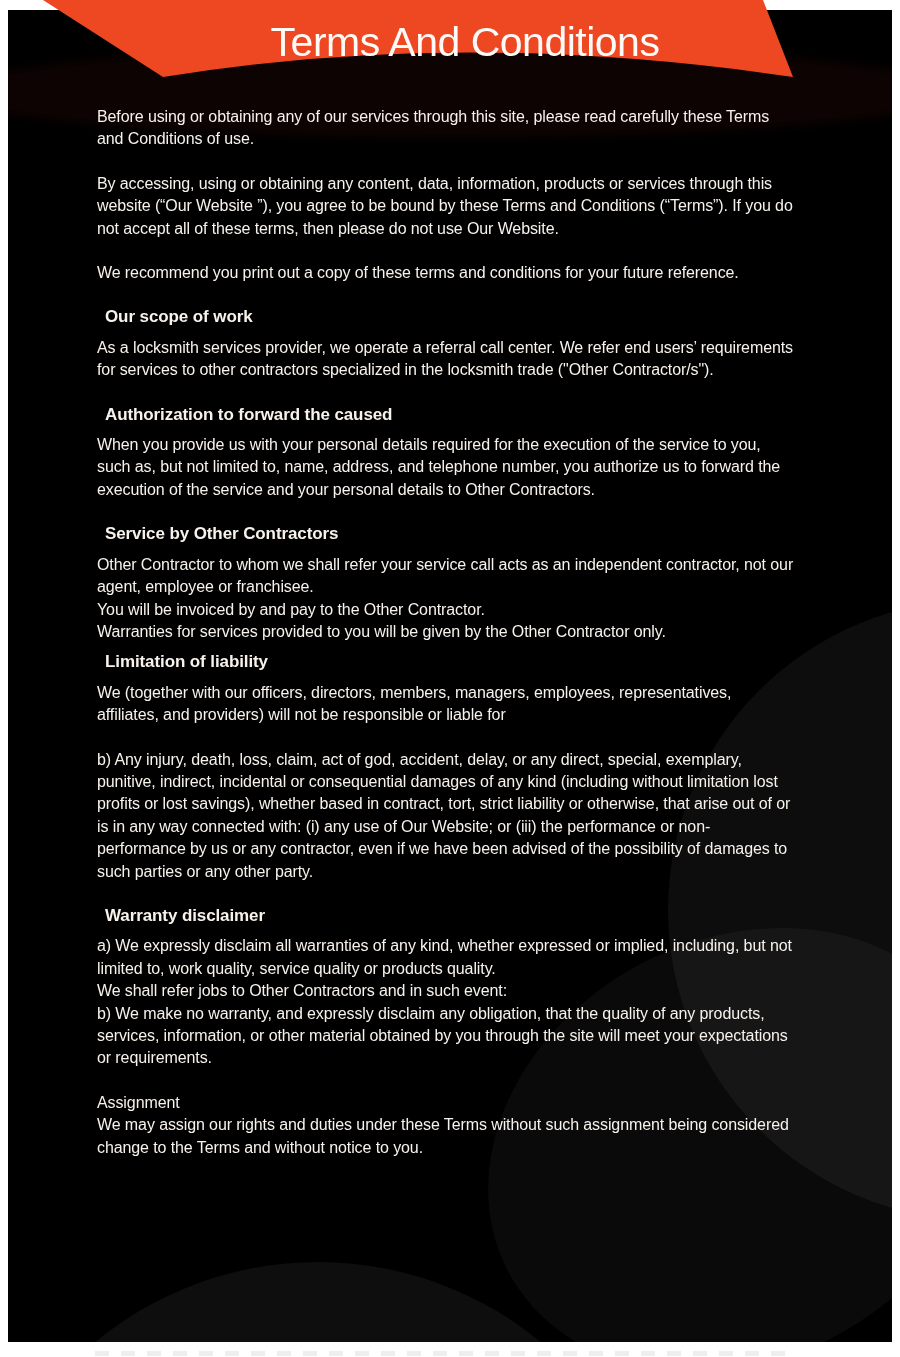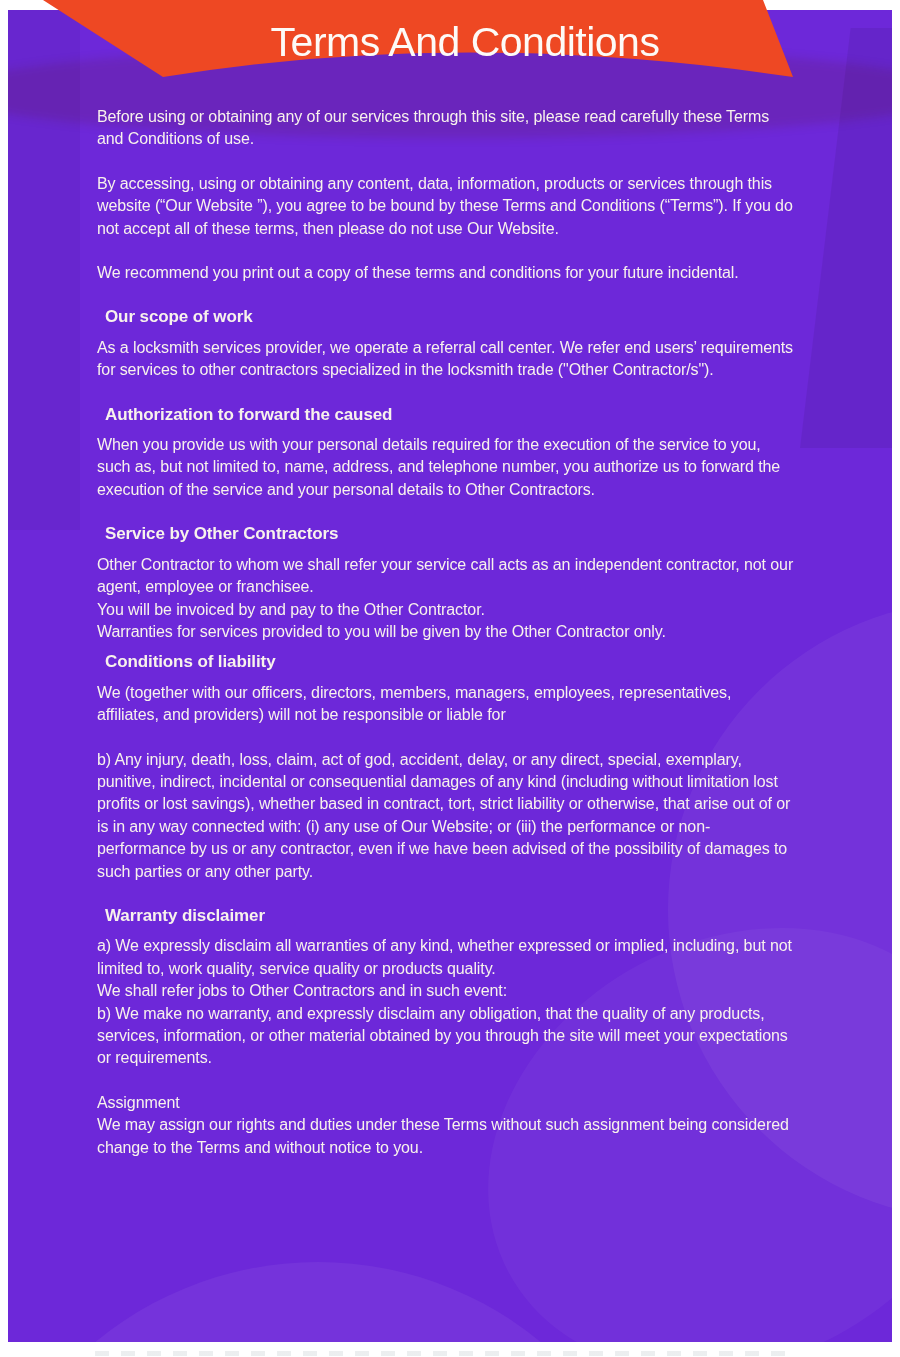--- a/index.html
+++ b/index.html
@@ -15,21 +15,21 @@
     background: #ffffff;
     overflow: hidden;
   }
   
   .card {
     position: absolute;
     left: 8px;
     top: 10px;
     width: 884px;
     height: 1332px;
-    background: #6d28d9;
+    background: #000000;
     overflow: hidden;
     z-index: 1;
   }
   
   .decor { position: absolute; pointer-events: none; }
   .decor-left-strip {
     left: 0; top: 0; width: 72px; height: 520px;
     background: rgba(0,0,0,0.045);
   }
   .decor-right-wedge {
@@ -121,35 +121,35 @@
     <div class="decor decor-left-strip"></div>
     <div class="decor decor-right-wedge"></div>
     <div class="decor decor-under-ribbon"></div>
     <div class="decor decor-circle-right"></div>
     <div class="decor decor-swirl-mid"></div>
     <div class="decor decor-circle-bottom"></div>
 
     <div class="content">
       <p class="para">Before using or obtaining any of our services through this site, please read carefully these Terms and Conditions of use.</p>
       <p class="para gap">By accessing, using or obtaining any content, data, information, products or services through this website (“Our Website ”), you agree to be bound by these Terms and Conditions (“Terms”). If you do not accept all of these terms, then please do not use Our Website.</p>
-      <p class="para gap">We recommend you print out a copy of these terms and conditions for your future incidental.</p>
+      <p class="para gap">We recommend you print out a copy of these terms and conditions for your future reference.</p>
 
       <h2 class="heading gap">Our scope of work</h2>
       <p class="para">As a locksmith services provider, we operate a referral call center. We refer end users’ requirements for services to other contractors specialized in the locksmith trade ("Other Contractor/s").</p>
 
       <h2 class="heading gap">Authorization to forward the caused</h2>
       <p class="para">When you provide us with your personal details required for the execution of the service to you, such as, but not limited to, name, address, and telephone number, you authorize us to forward the execution of the service and your personal details to Other Contractors.</p>
 
       <h2 class="heading gap">Service by Other Contractors</h2>
       <p class="para">Other Contractor to whom we shall refer your service call acts as an independent contractor, not our agent, employee or franchisee.</p>
       <p class="para">You will be invoiced by and pay to the Other Contractor.</p>
       <p class="para">Warranties for services provided to you will be given by the Other Contractor only.</p>
 
 
-      <h2 class="heading">Conditions of liability</h2>
+      <h2 class="heading">Limitation of liability</h2>
       <p class="para">We (together with our officers, directors, members, managers, employees, representatives, affiliates, and providers) will not be responsible or liable for</p>
       <p class="para gap">b) Any injury, death, loss, claim, act of god, accident, delay, or any direct, special, exemplary, punitive, indirect, incidental or consequential damages of any kind (including without limitation lost profits or lost savings), whether based in contract, tort, strict liability or otherwise, that arise out of or is in any way connected with: (i) any use of Our Website; or (iii) the performance or non-performance by us or any contractor, even if we have been advised of the possibility of damages to such parties or any other party.</p>
 
       <h2 class="heading gap">Warranty disclaimer</h2>
       <p class="para">a) We expressly disclaim all warranties of any kind, whether expressed or implied, including, but not limited to, work quality, service quality or products quality.</p>
       <p class="para">We shall refer jobs to Other Contractors and in such event:</p>
       <p class="para">b) We make no warranty, and expressly disclaim any obligation, that the quality of any products, services, information, or other material obtained by you through the site will meet your expectations or requirements.</p>
 
       <p class="para heading-regular gap">Assignment</p>
       <p class="para">We may assign our rights and duties under these Terms without such assignment being considered change to the Terms and without notice to you.</p>

